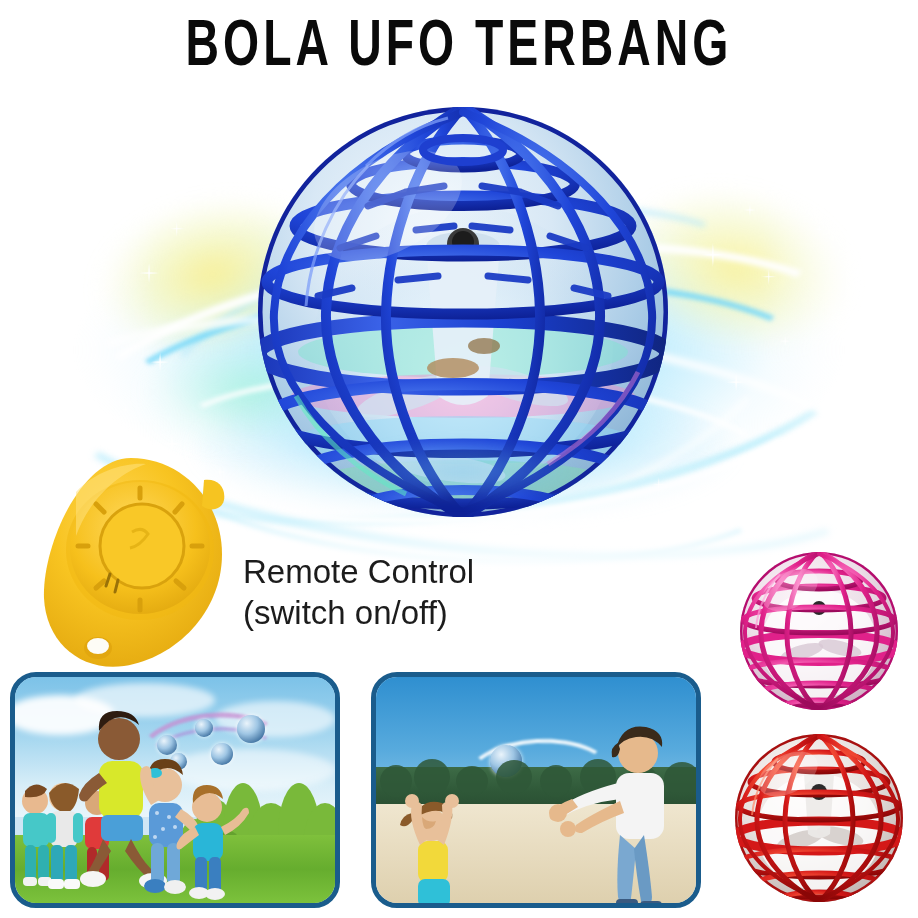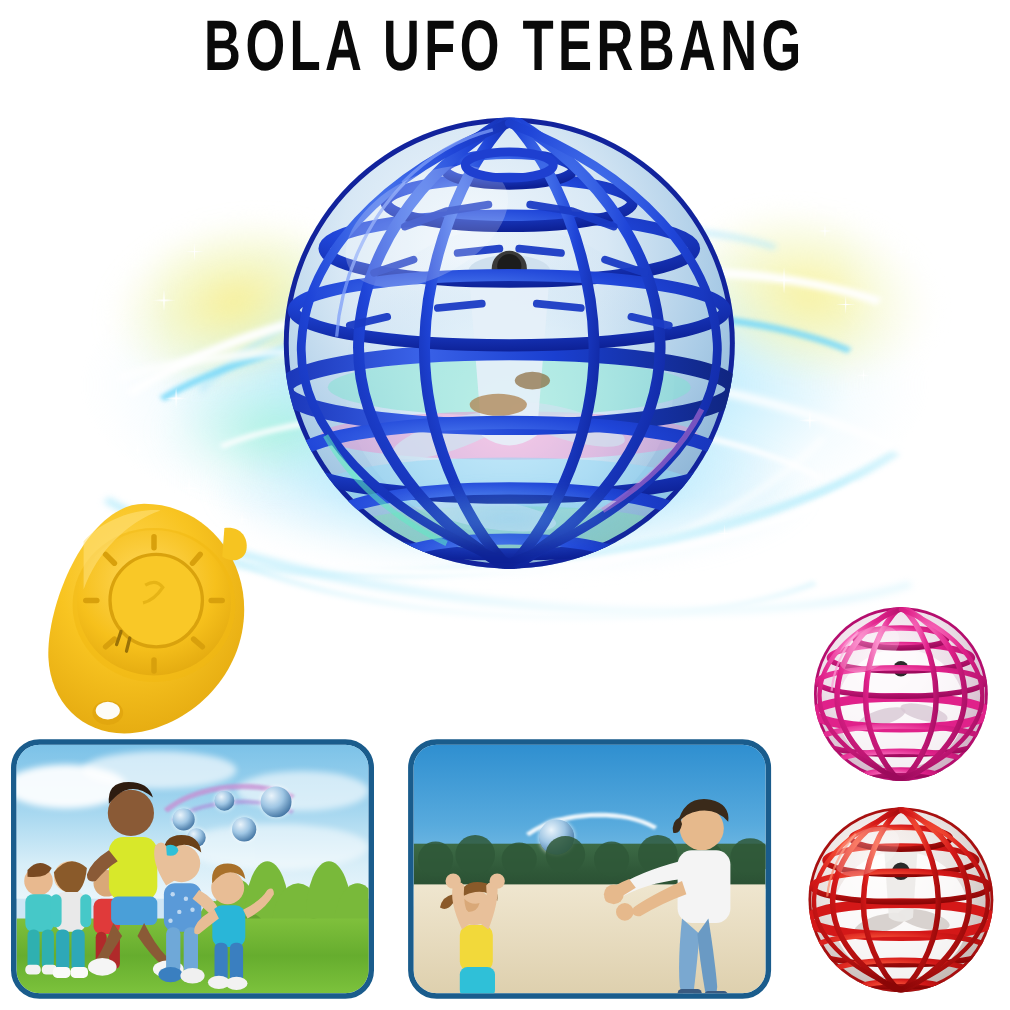--- a/index.html
+++ b/index.html
@@ -384,20 +384,22 @@
       <path d="M96 80 q10 -6 16 2 q-8 12 -18 14" fill="none" stroke="#e6b416" stroke-width="3"></path>
 
       <ellipse cx="62" cy="196" rx="14" ry="11" fill="#e2a70f"></ellipse>
       <ellipse cx="62" cy="194" rx="11" ry="8" fill="#fdfcf6"></ellipse>
 
       <path d="M40 40 C 60 18, 92 10, 110 12 C 80 22, 52 50, 40 84 Z" fill="#ffe17e" opacity="0.55"></path>
     </svg>
   </div>
 
   <div class="remote-label">
+    <div>Remote Control</div>
+    <div>(switch on/off)</div>
   </div>
 
   <div class="panel panel-left">
     <div class="sky"></div>
     <div class="cloud" style="left:-10px;top:18px;width:110px;height:40px;"></div>
     <div class="cloud" style="left:60px;top:6px;width:140px;height:34px;opacity:.7;"></div>
     <div class="cloud" style="left:200px;top:24px;width:120px;height:36px;opacity:.65;"></div>
     <div class="cloud" style="left:150px;top:72px;width:170px;height:42px;opacity:.55;"></div>
 
     <div class="trail-arc" style="left:120px;top:36px;width:142px;height:74px;border-width:5px;transform:rotate(-6deg);"></div>

